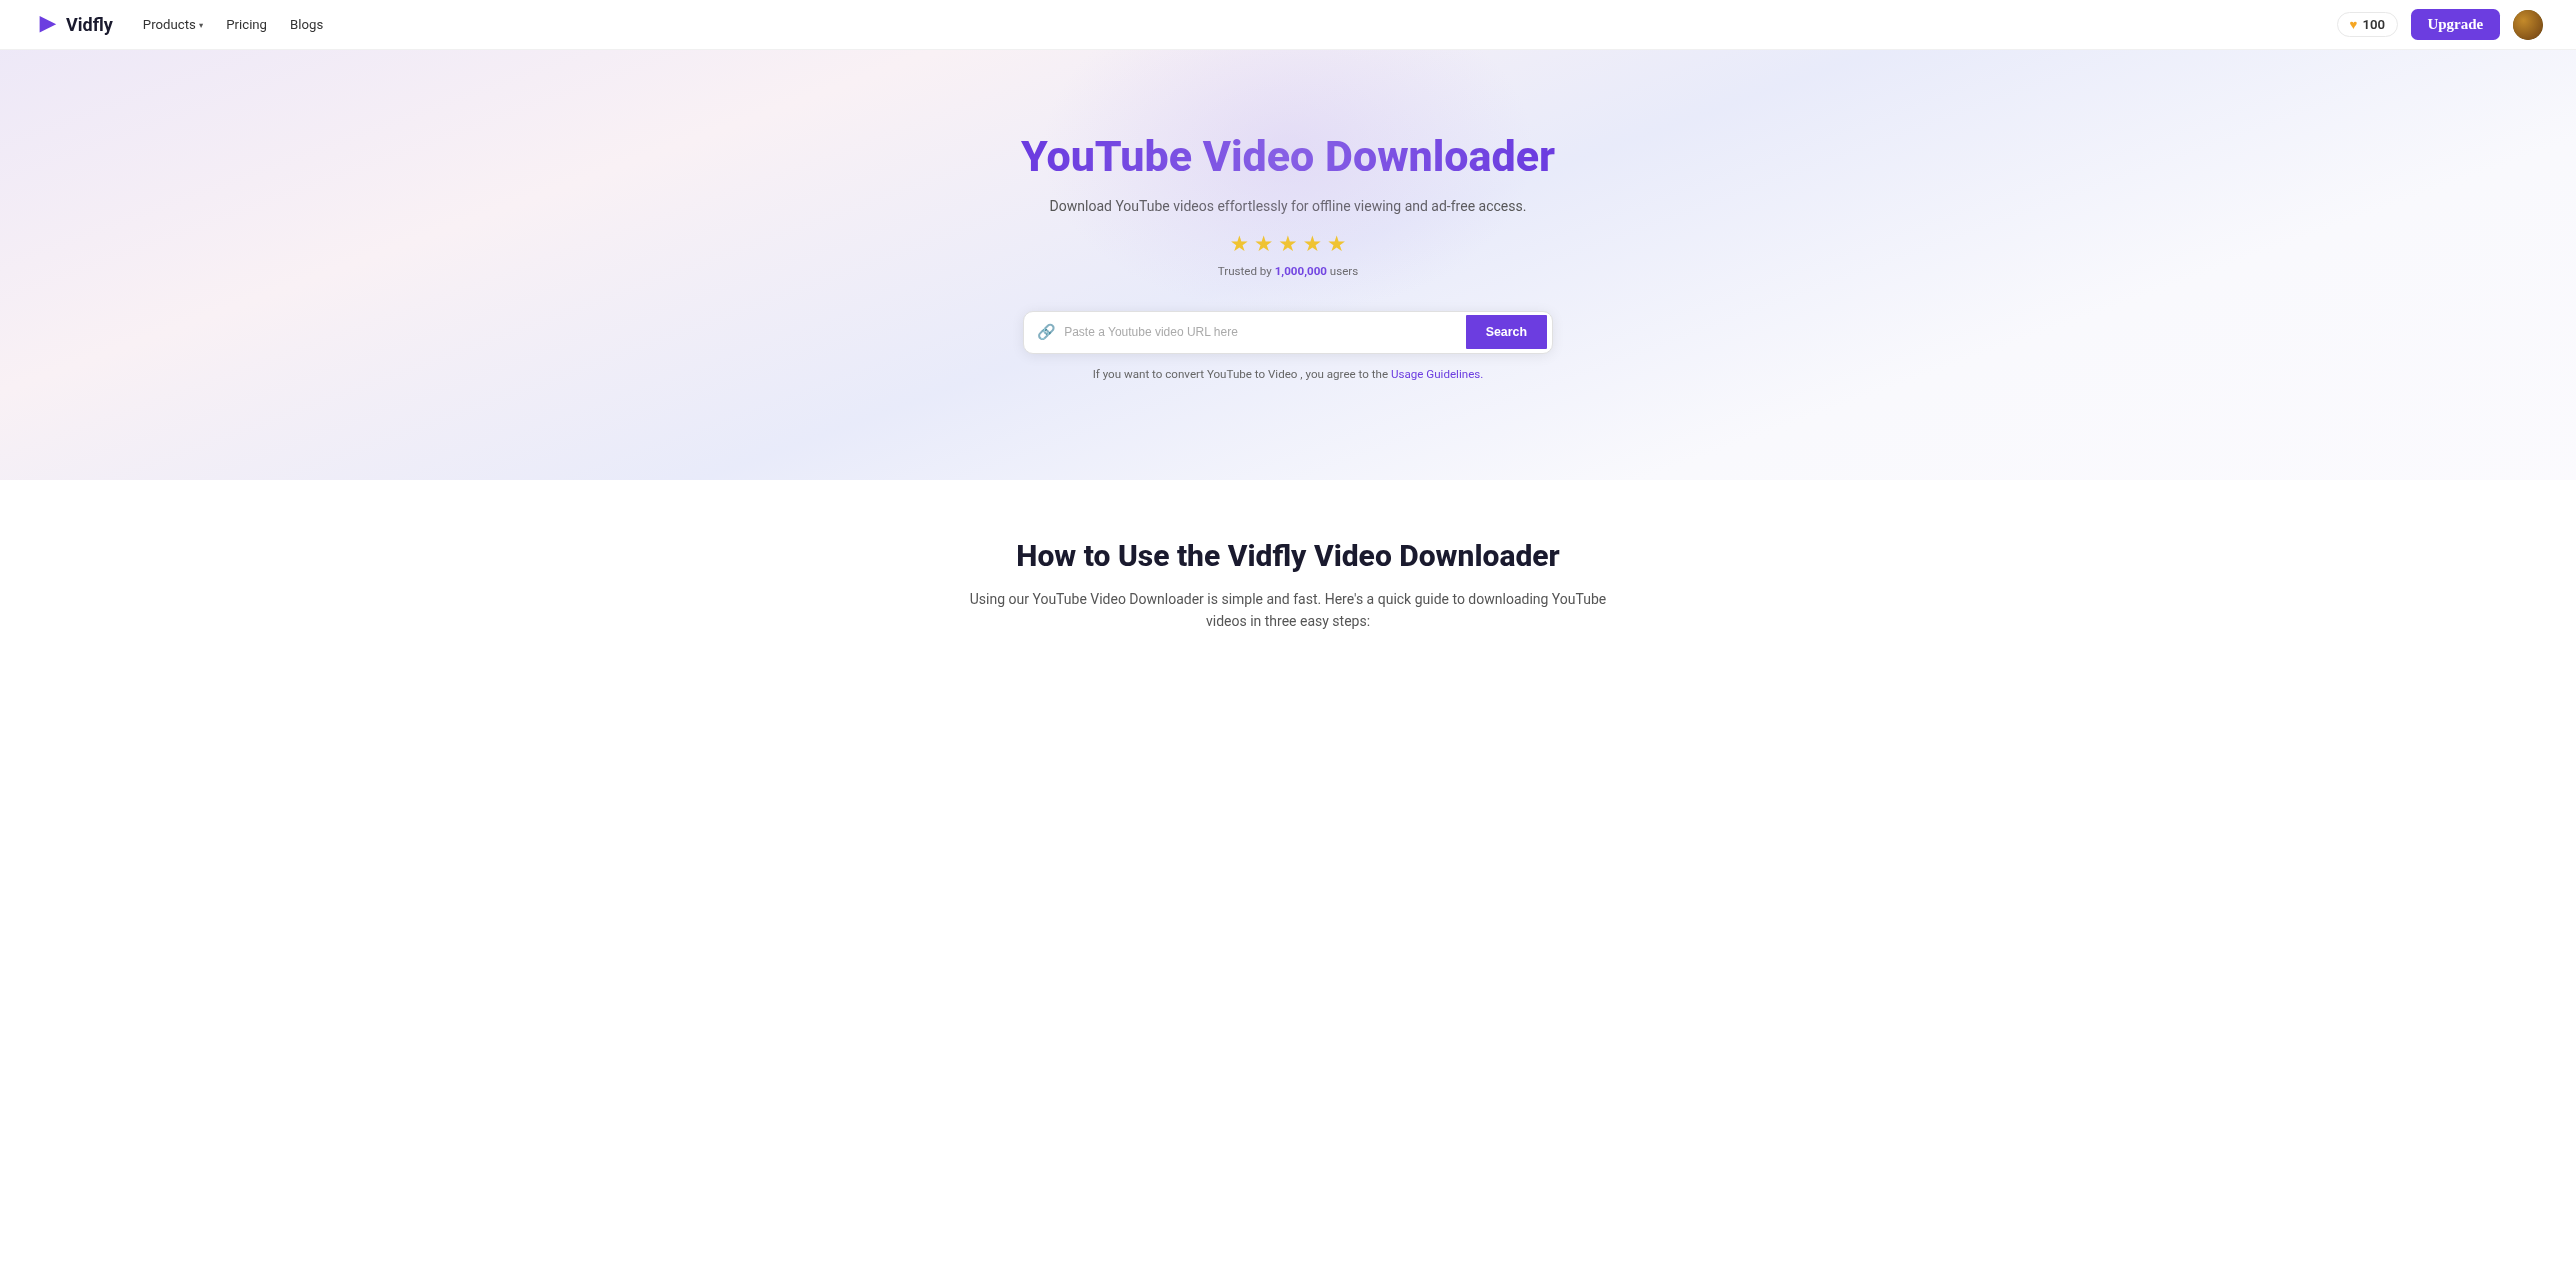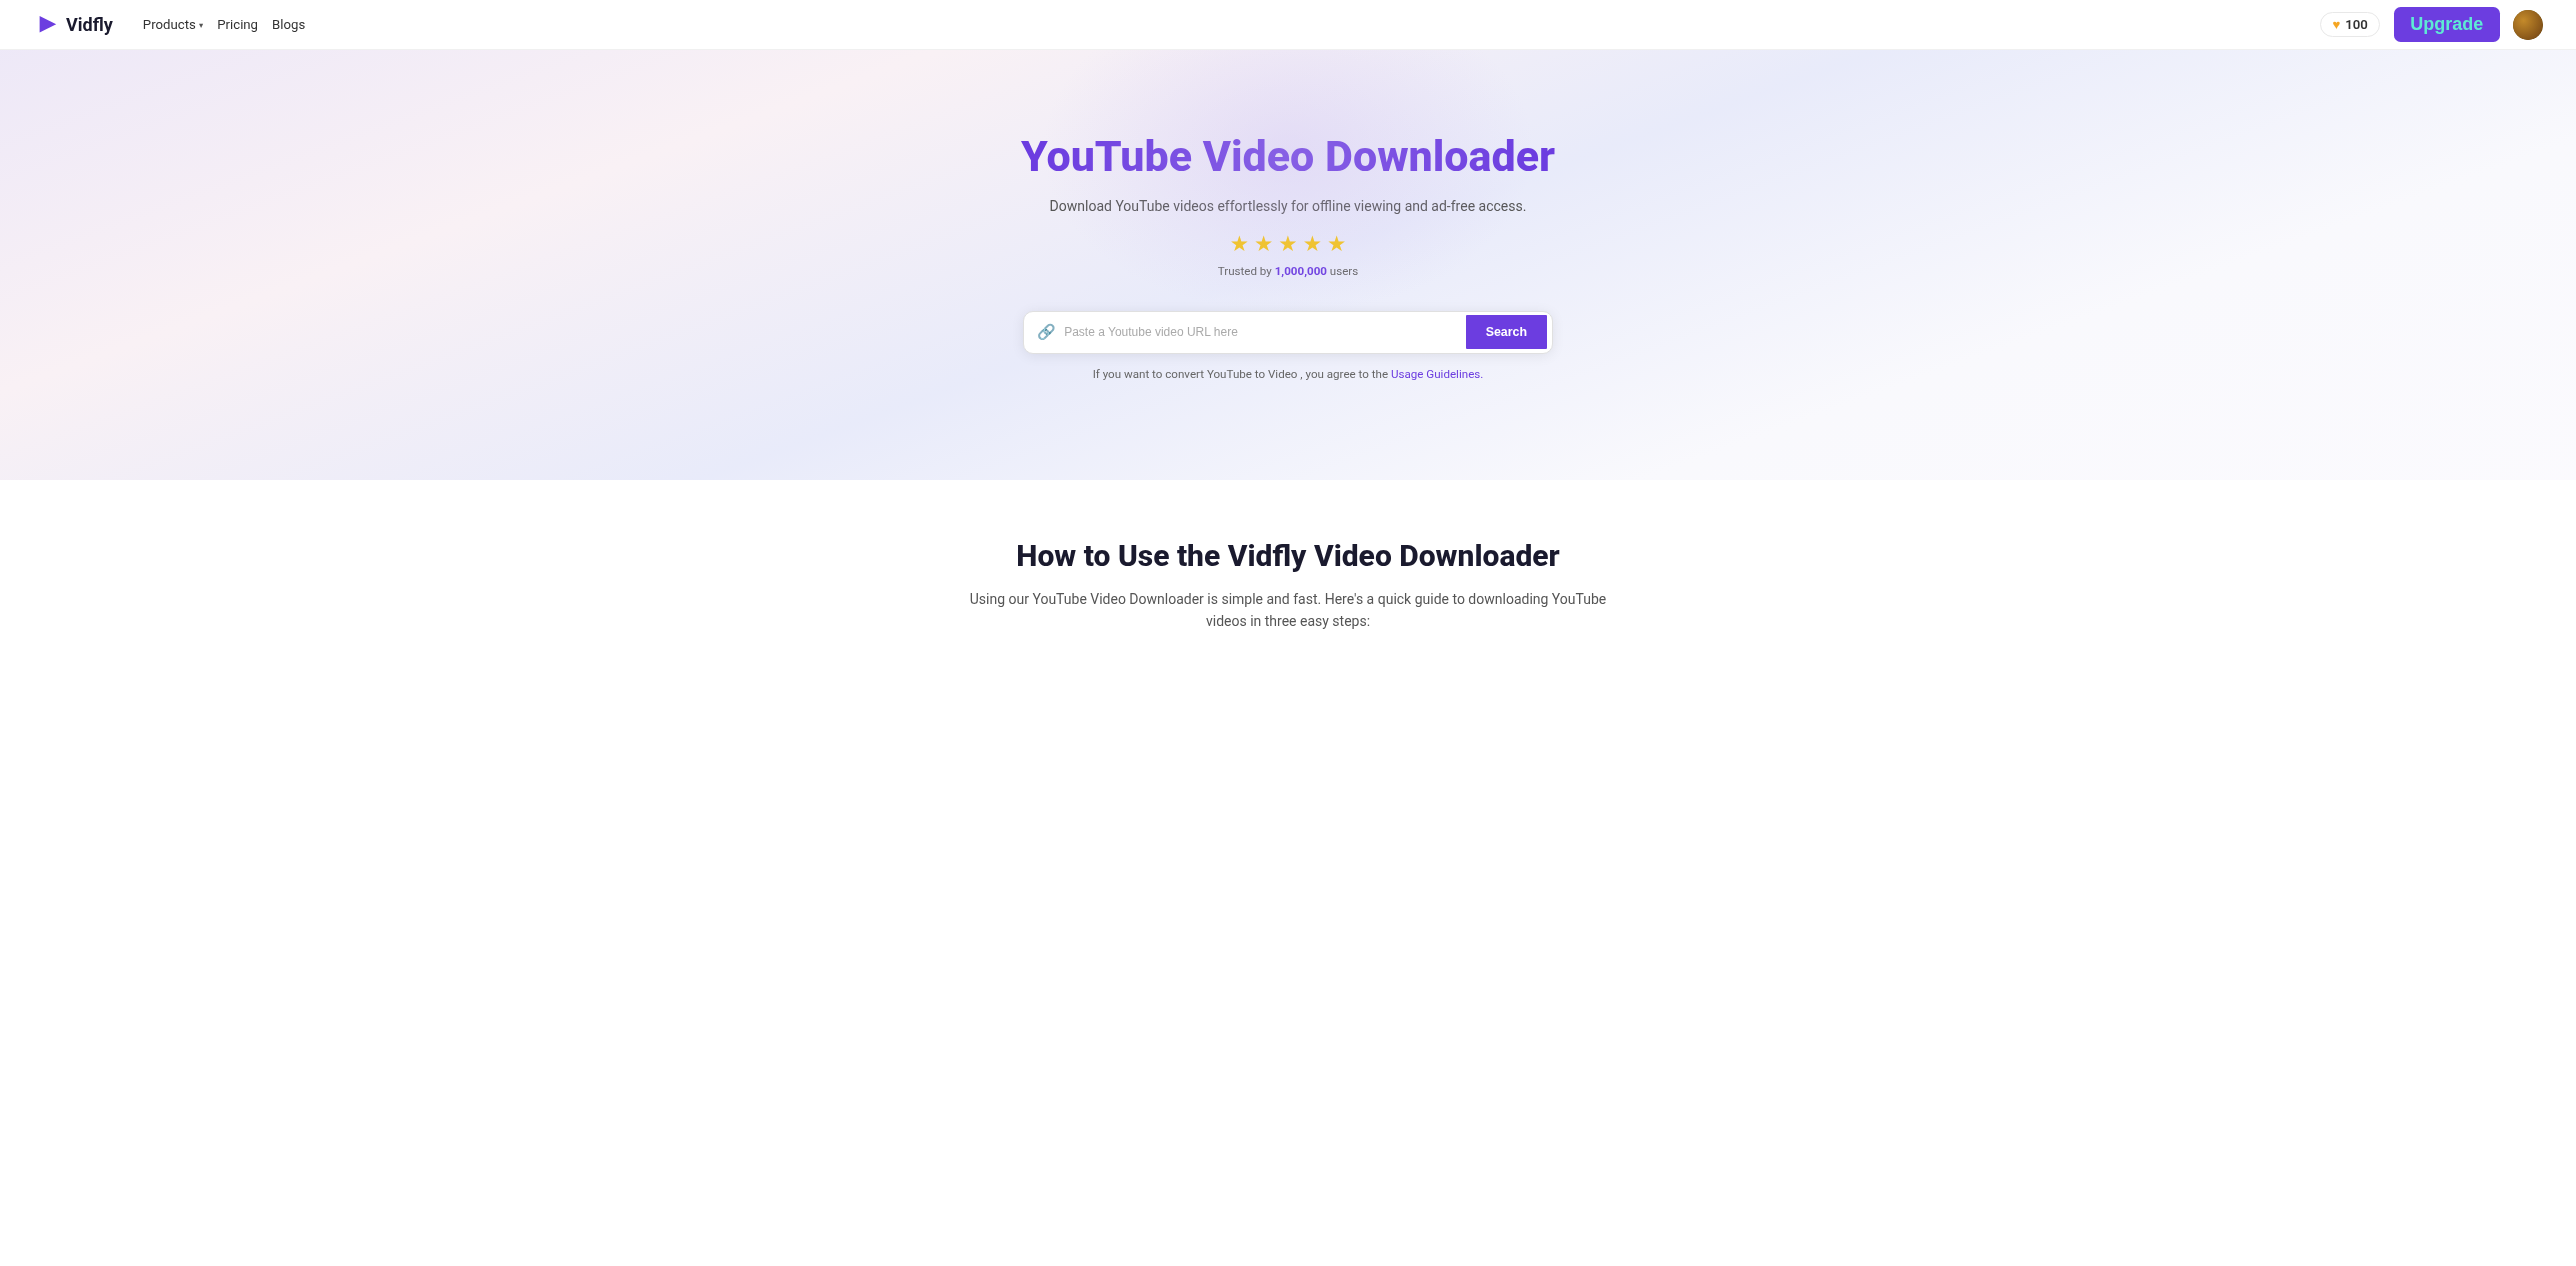--- a/index.html
+++ b/index.html
@@ -47,21 +47,21 @@
 
     .logo-text {
       font-size: 18px;
       font-weight: 700;
       color: #1a1a2e;
     }
 
     .nav-items {
       display: flex;
       align-items: center;
-      gap: 14px;
+      gap: 23px;
     }
 
     .nav-item {
       display: flex;
       align-items: center;
       gap: 3.3px;
       font-size: 13.2px;
       color: #333;
       cursor: pointer;
       text-decoration: none;
@@ -90,27 +90,28 @@
       padding: 4.1px 11.6px;
     }
 
     .heart-icon {
       color: #f5a623;
       font-size: 13.2px;
     }
 
     .upgrade-btn {
       background: #6c3de0;
-      color: #5eead4;
+      color: #ffffff;
       border: none;
       border-radius: 6.6px;
       padding: 6.6px 16.6px;
-      font-size: 18px;
+      font-size: 15px;
       font-weight: 600;
       cursor: pointer;
+      font-family: Liberation Serif, serif;
     }
 
     .avatar {
       width: 30px;
       height: 30px;
       border-radius: 50%;
       background: linear-gradient(135deg, #8b6914, #5c3d0a);
       overflow: hidden;
       cursor: pointer;
     }

